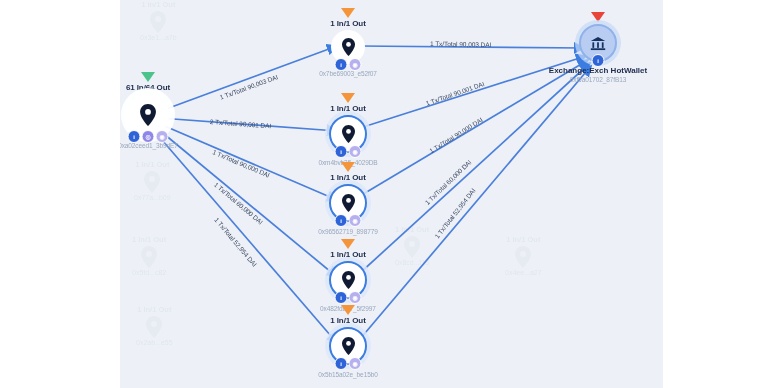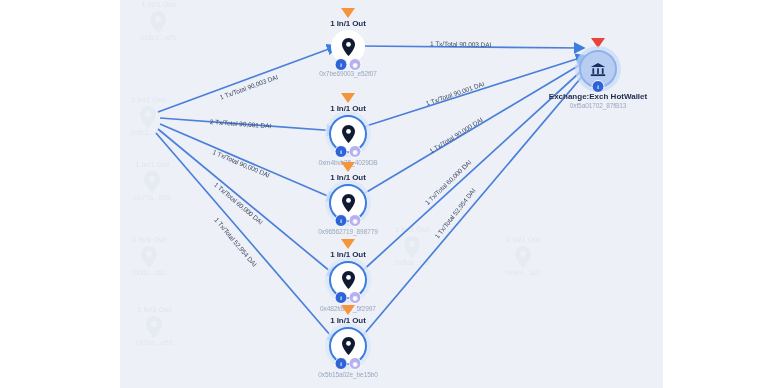--- a/index.html
+++ b/index.html
@@ -278,20 +278,36 @@
     <div class="elabel" style="left:93px;  top:148px; transform: rotate(23deg);">1 Tx/Total 90,000 DAI</div>
     <div class="elabel" style="left:95px;  top:180px; transform: rotate(40deg);">1 Tx/Total 60,000 DAI</div>
     <div class="elabel" style="left:96px;  top:215px; transform: rotate(50deg);">1 Tx/Total 52,954 DAI</div>
 
     <div class="elabel" style="left:310px; top:40px;  transform: rotate(1deg);">1 Tx/Total 90,003 DAI</div>
     <div class="elabel" style="left:306px; top:100px; transform: rotate(-19deg);">1 Tx/Total 90,001 DAI</div>
     <div class="elabel" style="left:310px; top:148px; transform: rotate(-32deg);">1 Tx/Total 90,000 DAI</div>
     <div class="elabel" style="left:306px; top:200px; transform: rotate(-44deg);">1 Tx/Total 60,000 DAI</div>
     <div class="elabel" style="left:316px; top:234px; transform: rotate(-52deg);">1 Tx/Total 52,954 DAI</div>
 
+    <div class="node" style="left:28px; top:72px;">
+      <div class="tri green"></div>
+      <div class="marker-top">61 In/64 Out</div>
+      <div class="bubble source">
+        <svg viewBox="0 0 18 25" width="16" height="22">
+          <path d="M9 0C4 0 0 4 0 9c0 6.8 9 16 9 16s9-9.2 9-16c0-5-4-9-9-9z" fill="#101a33"></path>
+          <circle cx="9" cy="9" r="3.3" fill="#ffffff"></circle>
+        </svg>
+        <div class="badges">
+          <span class="badge blue">i</span>
+          <span class="badge purple">◎</span>
+          <span class="badge lilac">◉</span>
+        </div>
+      </div>
+      <div class="addr">0xa02ceed1_3b9dE7</div>
+    </div>
 
     <div class="node" style="left:228px; top:8px;">
       <div class="tri orange"></div>
       <div class="marker-top">1 In/1 Out</div>
       <div class="bubble">
         <svg viewBox="0 0 18 25" width="13" height="18">
           <path d="M9 0C4 0 0 4 0 9c0 6.8 9 16 9 16s9-9.2 9-16c0-5-4-9-9-9z" fill="#101a33"></path>
           <circle cx="9" cy="9" r="3.3" fill="#ffffff"></circle>
         </svg>
         <div class="badges">
@@ -359,21 +375,21 @@
           <circle cx="9" cy="9" r="3.3" fill="#ffffff"></circle>
         </svg>
         <div class="badges">
           <span class="badge blue">i</span>
           <span class="badge lilac">◉</span>
         </div>
       </div>
       <div class="addr">0x5b15a02e_be15b0</div>
     </div>
 
-    <div class="node" style="left:478px; top:38px;">
+    <div class="node" style="left:478px; top:12px;">
       <div class="tri red"></div>
       <div class="bubble exchange">
         <svg viewBox="0 0 20 18" width="16" height="15">
           <path d="M10 1 L19 6 L1 6 Z" fill="#16305f"></path>
           <rect x="3" y="7.5" width="2.2" height="7" fill="#16305f"></rect>
           <rect x="8.9" y="7.5" width="2.2" height="7" fill="#16305f"></rect>
           <rect x="14.8" y="7.5" width="2.2" height="7" fill="#16305f"></rect>
           <rect x="1" y="15" width="18" height="2.2" fill="#16305f"></rect>
         </svg>
         <div class="badges">

